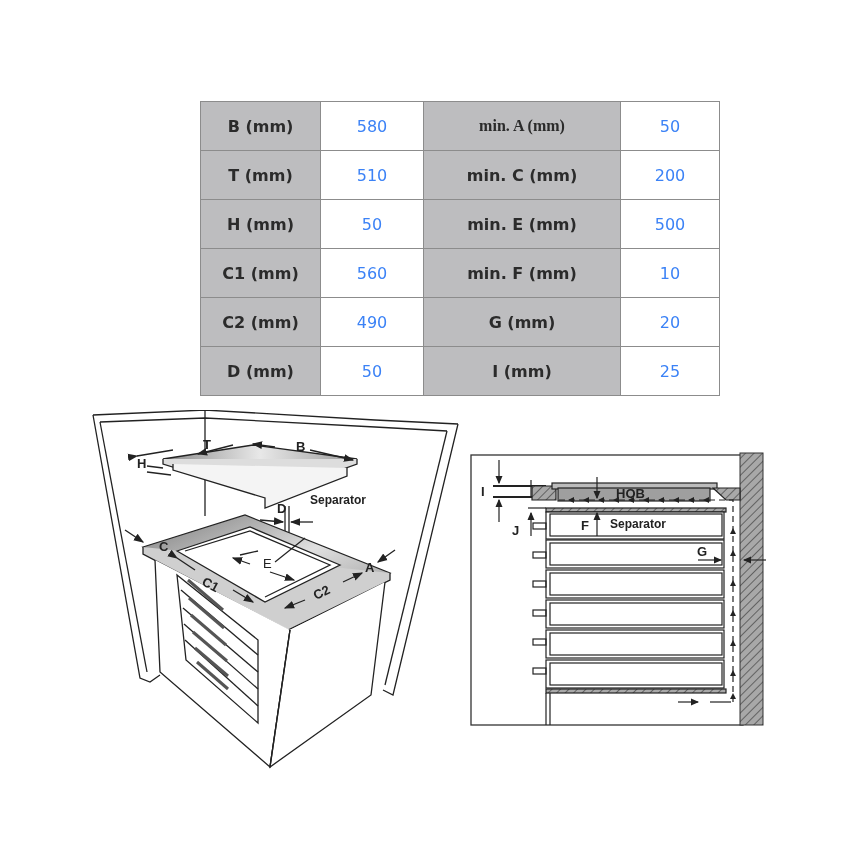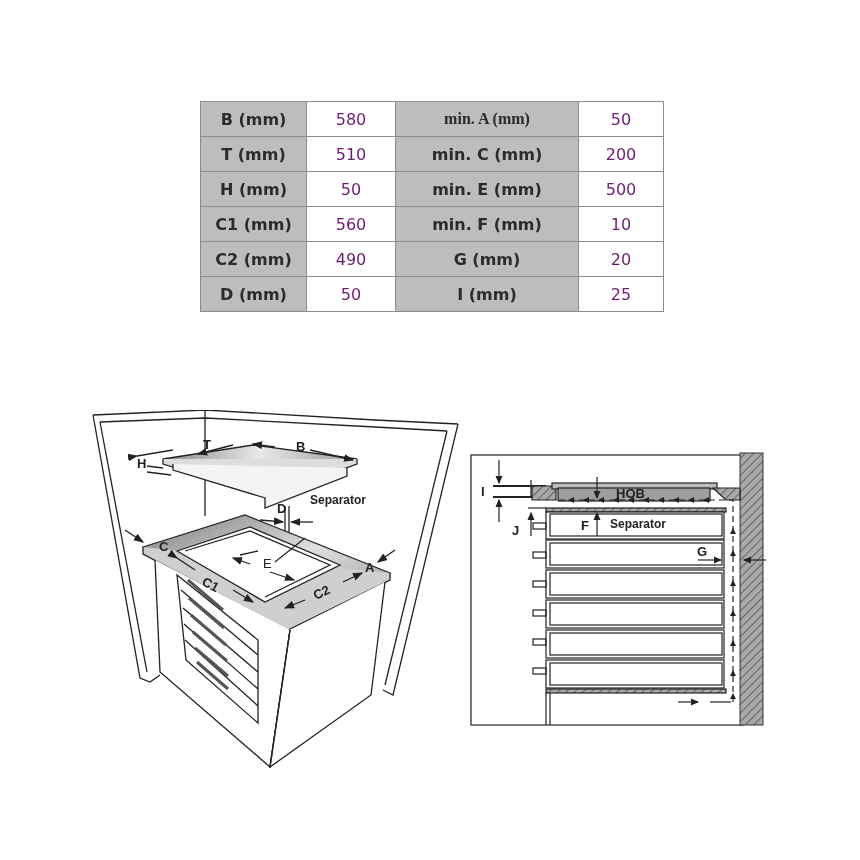--- a/index.html
+++ b/index.html
@@ -1,22 +1,22 @@
 <!DOCTYPE html>
 <html><head>
 <meta charset="utf-8">
 <style>
   html, body { margin: 0; padding: 0; background: #ffffff; }
   body { width: 860px; height: 860px; position: relative; overflow: hidden;
          font-family: "DejaVu Sans", "Liberation Sans", sans-serif; }
   #spec-table { position: absolute; left: 200px; top: 101px; border-collapse: collapse; }
-  #spec-table td { border: 1.5px solid #8c8c8c; height: 34px; padding: 0; text-align: center;
+  #spec-table td { border: 1.5px solid #8c8c8c; height: 34px; padding: 7px; text-align: center;
                    font-size: 16px; color: #2a2a2a; }
   #spec-table td.lbl { background: #bdbdbf; font-weight: bold; color: #2b2b2b; }
-  #spec-table td.val { background: #ffffff; font-weight: normal; color: #701a75; }
+  #spec-table td.val { background: #ffffff; font-weight: normal; color: #3b82f6; }
   .c1 { width: 105px; } .c2 { width: 88px; } .c3 { width: 182px; font-family: Liberation Serif, serif; } .c4 { width: 84px; }
   svg text { font-family: "Liberation Sans", "DejaVu Sans", sans-serif; }
   #left-diagram { position: absolute; left: 85px; top: 410px; }
   #right-diagram { position: absolute; left: 468px; top: 450px; }
 </style>
 </head>
 <body>
 
 <table id="spec-table">
   <tbody>

